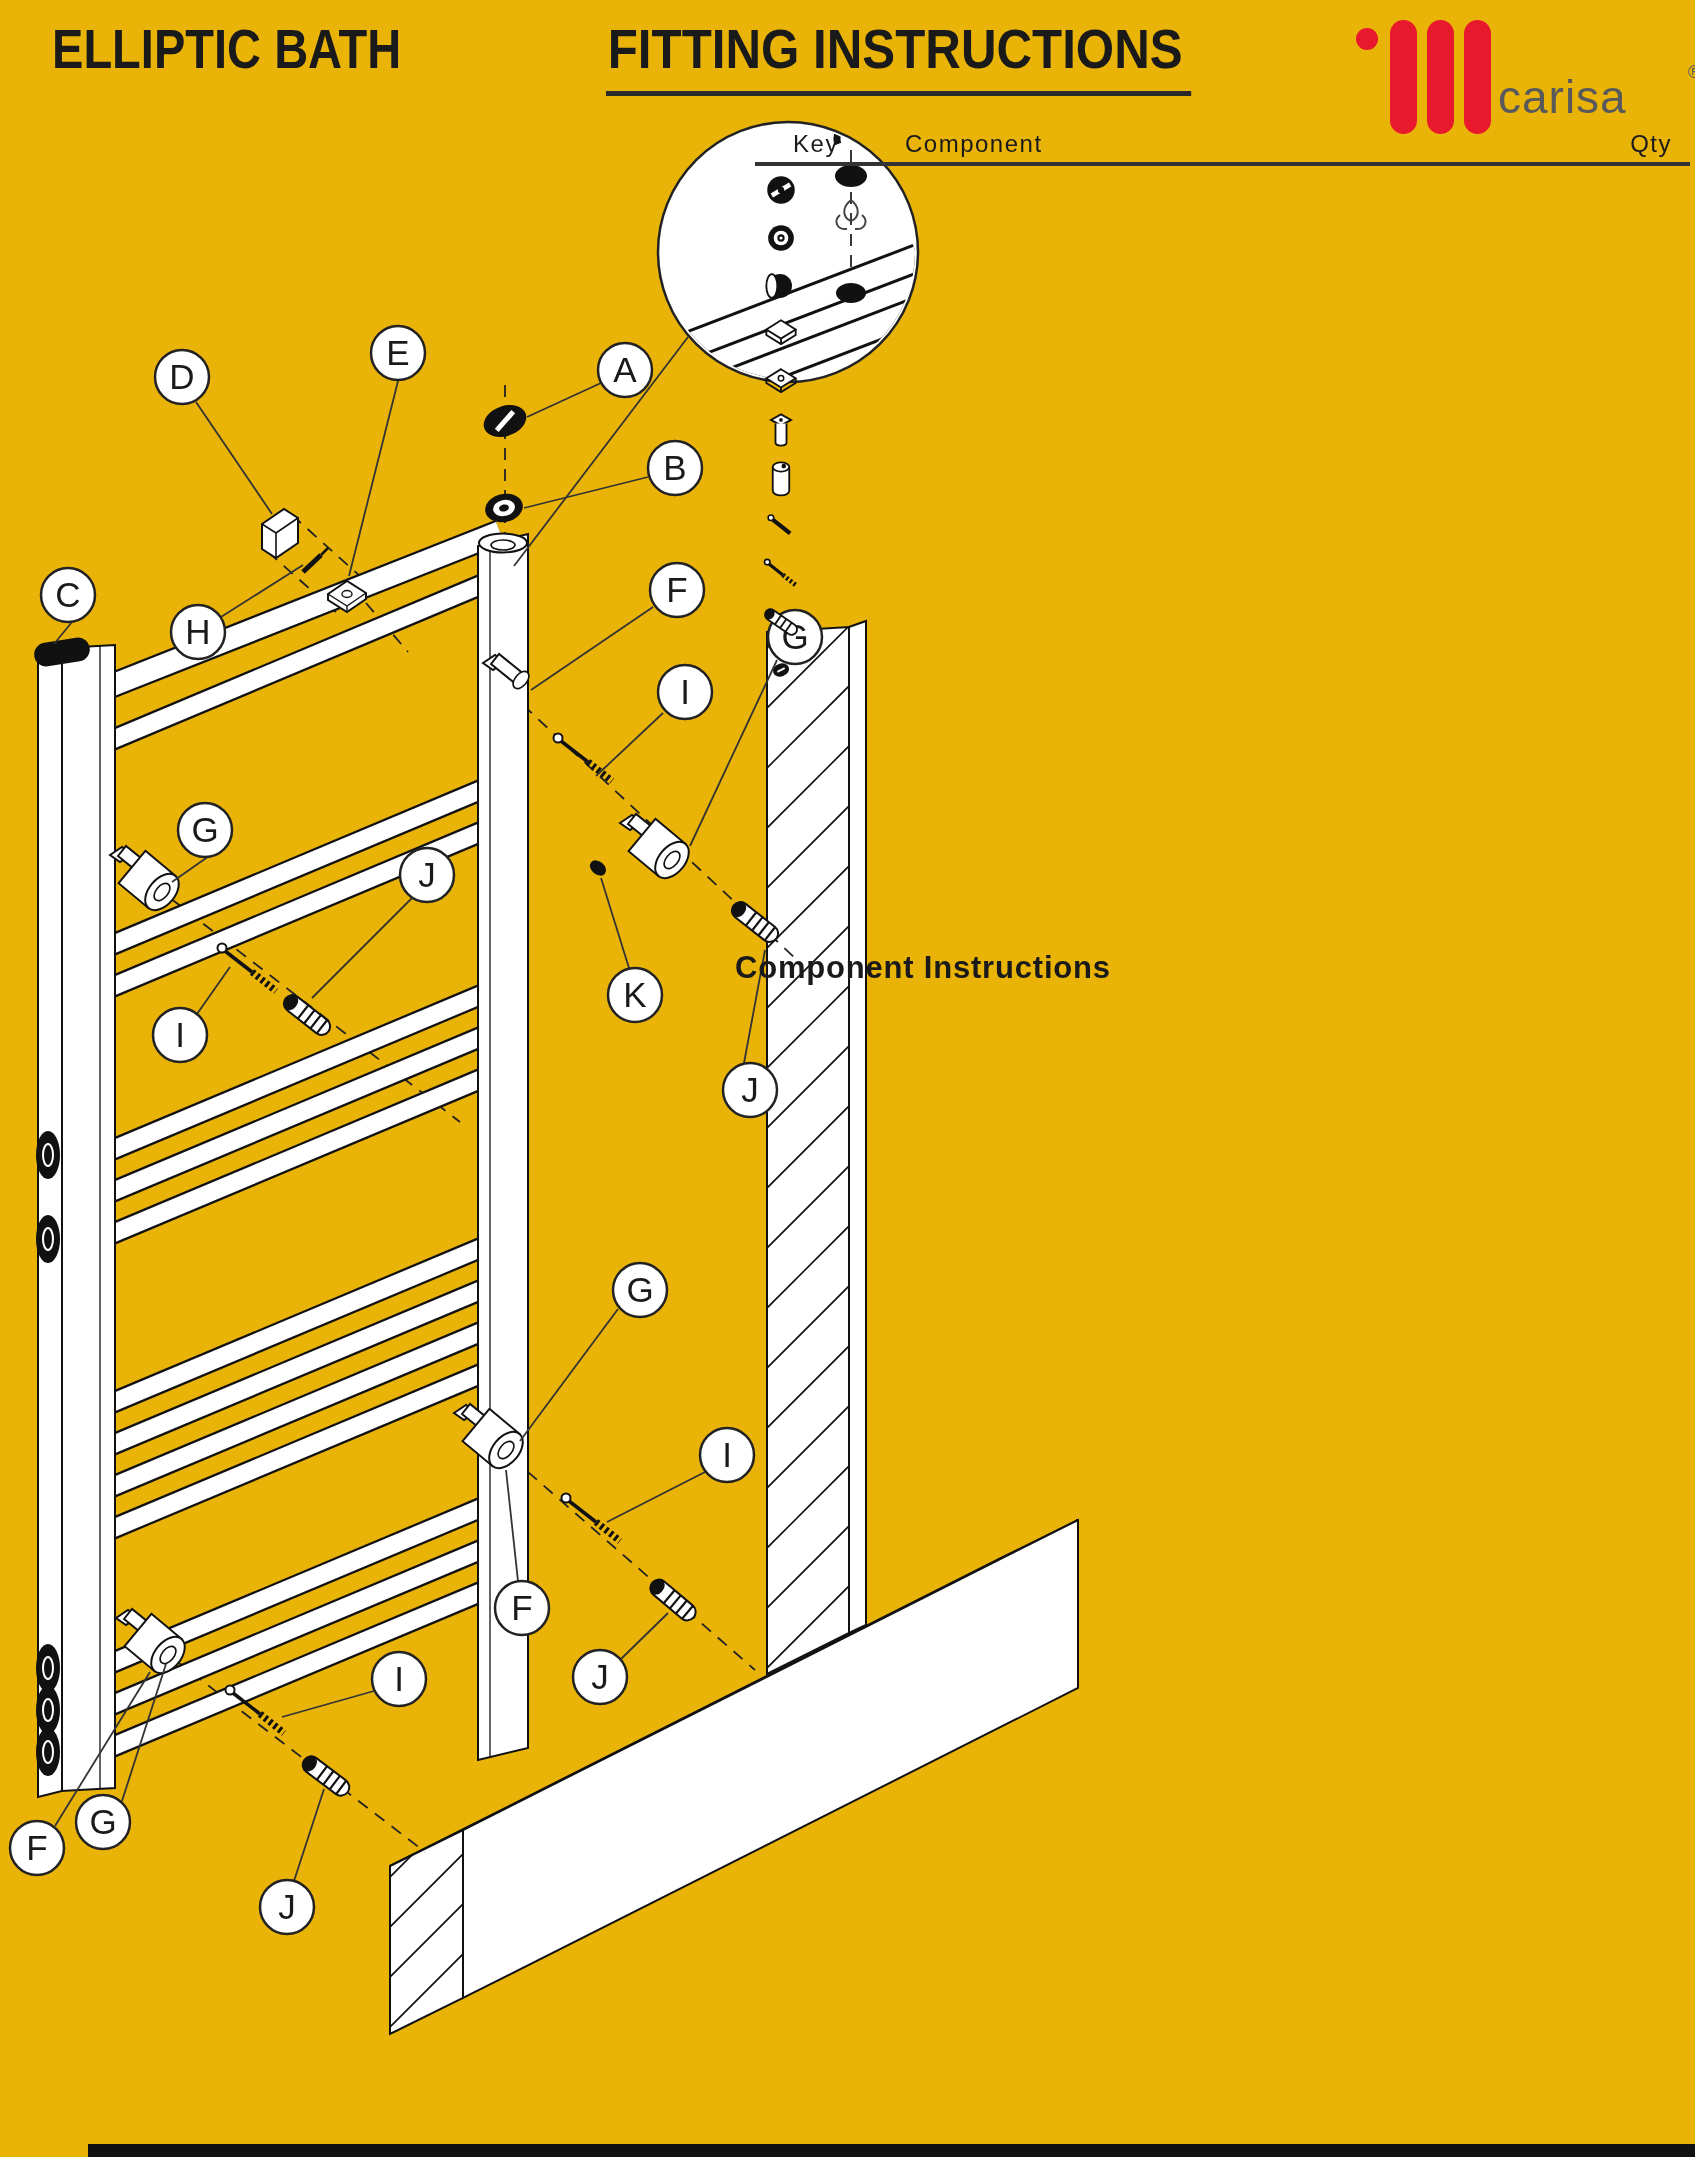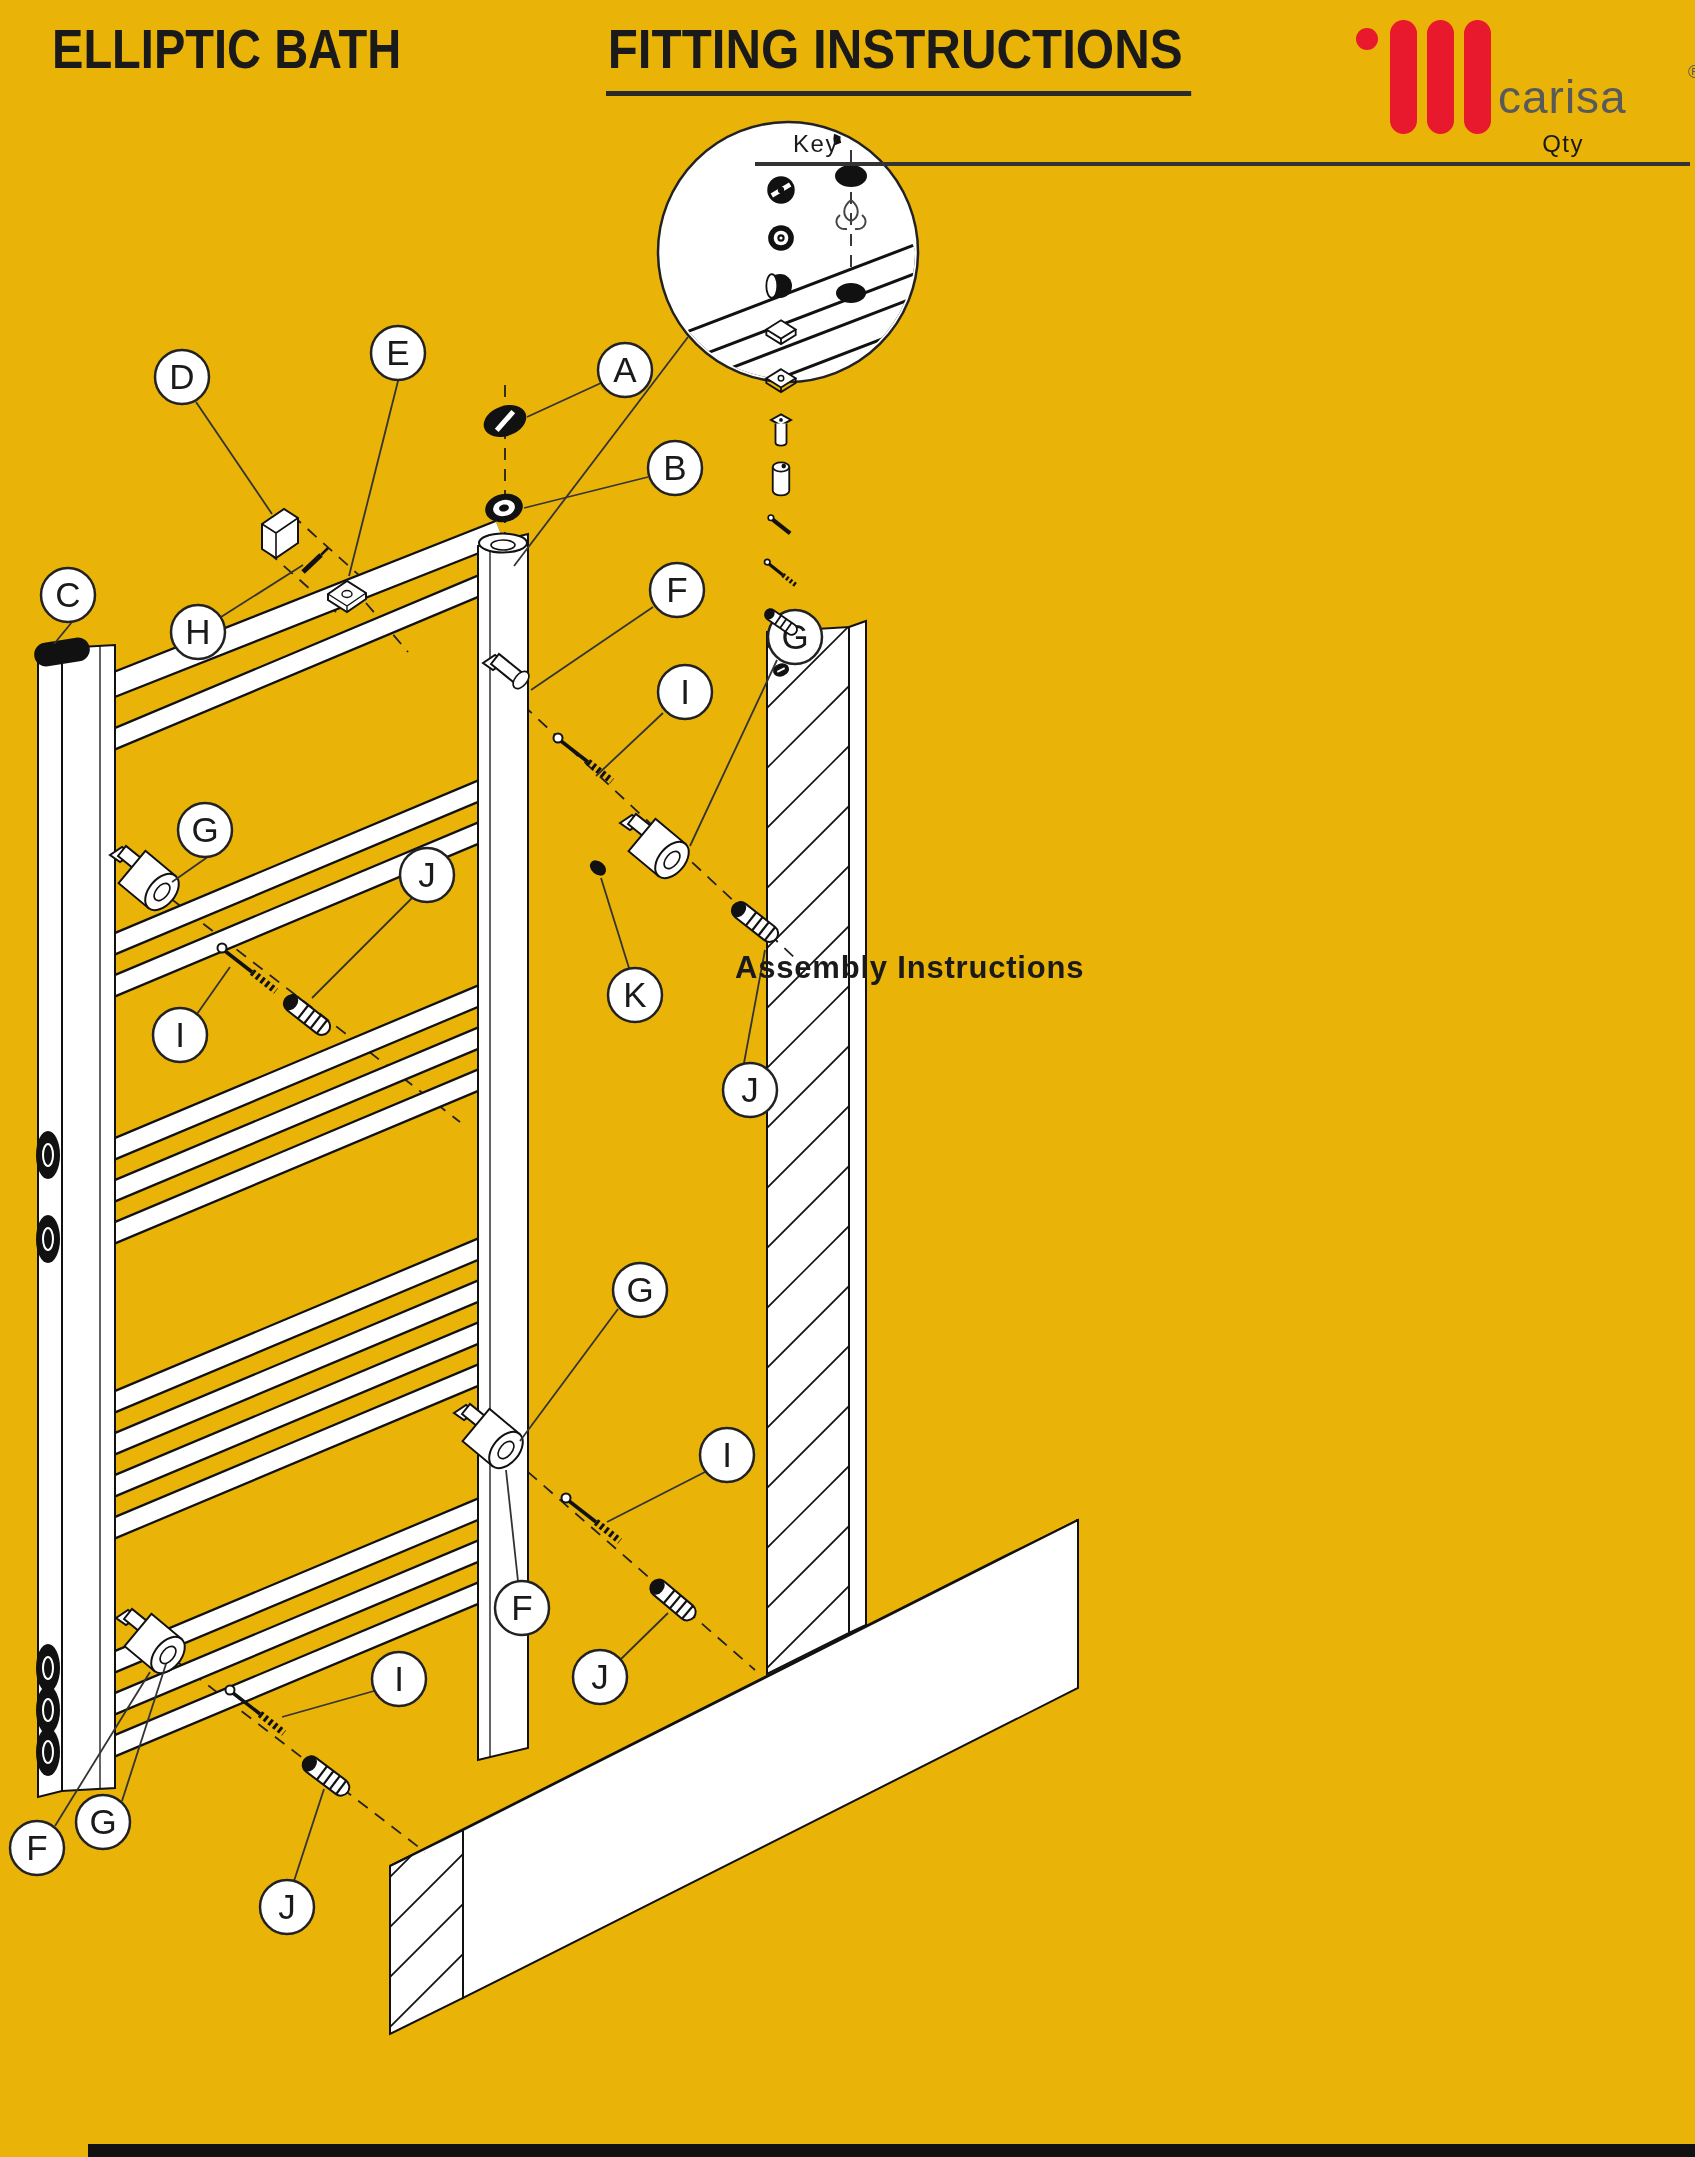--- a/index.html
+++ b/index.html
@@ -378,20 +378,21 @@
         <g>
           <circle cx="635" cy="995" r="27" class="callout-circle"></circle>
           <text x="635" y="1007" class="callout-letter">K</text>
         </g>
       </g>
   </svg>
 
   <div class="parts-table">
     <div class="pt-head">
       <span class="pt-h pt-h-key">Key</span>
+      <span class="pt-h pt-h-comp">Component</span>
       <span class="pt-h pt-h-qty">Qty</span>
     </div>
     <div class="pt-rule"></div>
     <div id="parts-rows">
         <div class="pt-row">
           <span class="pt-icon">
             <svg viewBox="0 0 48 48">
               <circle cx="24" cy="24" r="15" fill="#111"></circle>
               <line x1="14" y1="30" x2="34" y2="18" stroke="#fff" stroke-width="5"></line>
               <circle cx="24" cy="24" r="3.5" fill="#111"></circle>
@@ -519,21 +520,21 @@
             </svg>
           </span>
           <span class="pt-key"></span>
           <span class="pt-comp"></span>
           <span class="pt-qty"></span>
         </div>
       </div>
   </div>
 
   <div class="assembly">
-    <div class="assembly-heading">Assembly Instructions</div>
+    <div class="assembly-heading">Component Instructions</div>
     <div id="assembly-paragraphs">
         <div class="para"></div>
         <div class="para"></div>
         <div class="para"></div>
         <div class="para"></div>
         <div class="para"></div>
         <div class="para"></div>
         <div class="para"></div>
         <div class="para"></div>
         <div class="para"></div>

